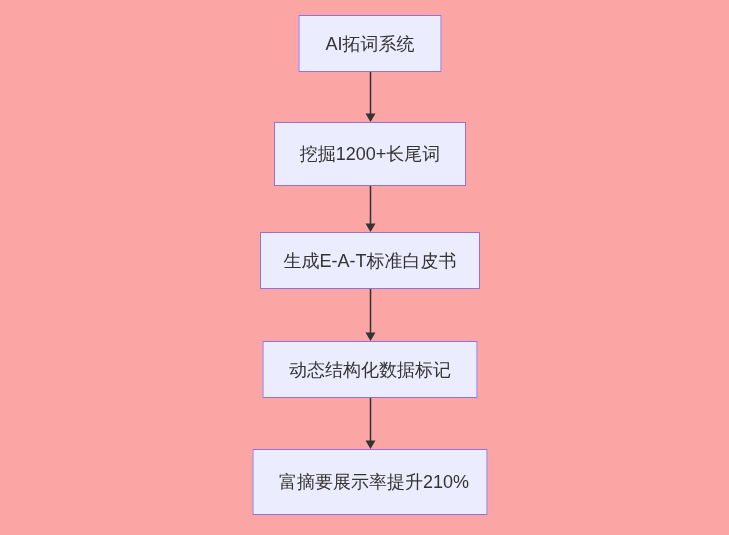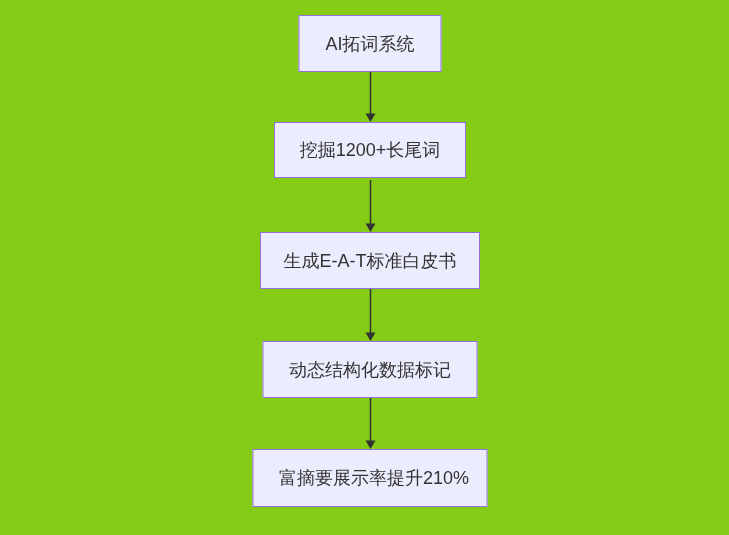--- a/index.html
+++ b/index.html
@@ -4,21 +4,21 @@
 <style>
   html, body {
     margin: 0;
     padding: 0;
     background: #fafafa;
   }
   .canvas {
     position: relative;
     width: 729px;
     height: 535px;
-    background: #84cc16;
+    background: #fca5a5;
     font-family: "Liberation Sans", sans-serif;
     overflow: hidden;
   }
   .edges {
     position: absolute;
     left: 0;
     top: 0;
     width: 729px;
     height: 535px;
     pointer-events: none;
@@ -33,24 +33,24 @@
     color: #333333;
     font-size: 18px;
     line-height: 1;
     display: flex;
     align-items: center;
     justify-content: center;
     text-align: center;
     white-space: nowrap;
   }
   .node-0 { top: 15px;  width: 143px; height: 57px; }
-  .node-1 { top: 122px; width: 192px; height: 56px; }
+  .node-1 { top: 122px; width: 192px; height: 64px; }
   .node-2 { top: 232px; width: 220px; height: 57px; }
   .node-3 { top: 341px; width: 215px; height: 57px; }
-  .node-4 { top: 449px; width: 235px; height: 58px; padding-left: 8px; }
+  .node-4 { top: 449px; width: 235px; height: 66px; padding-left: 8px; }
 </style>
 </head>
 <body>
 
 <div class="canvas">
 
   <svg class="edges" width="729" height="535" viewBox="0 0 729 535" xmlns="http://www.w3.org/2000/svg" aria-hidden="true">
 
     <g>
       <line x1="370.5" y1="72" x2="370.5" y2="114" stroke="#333333" stroke-width="1.5"></line>

